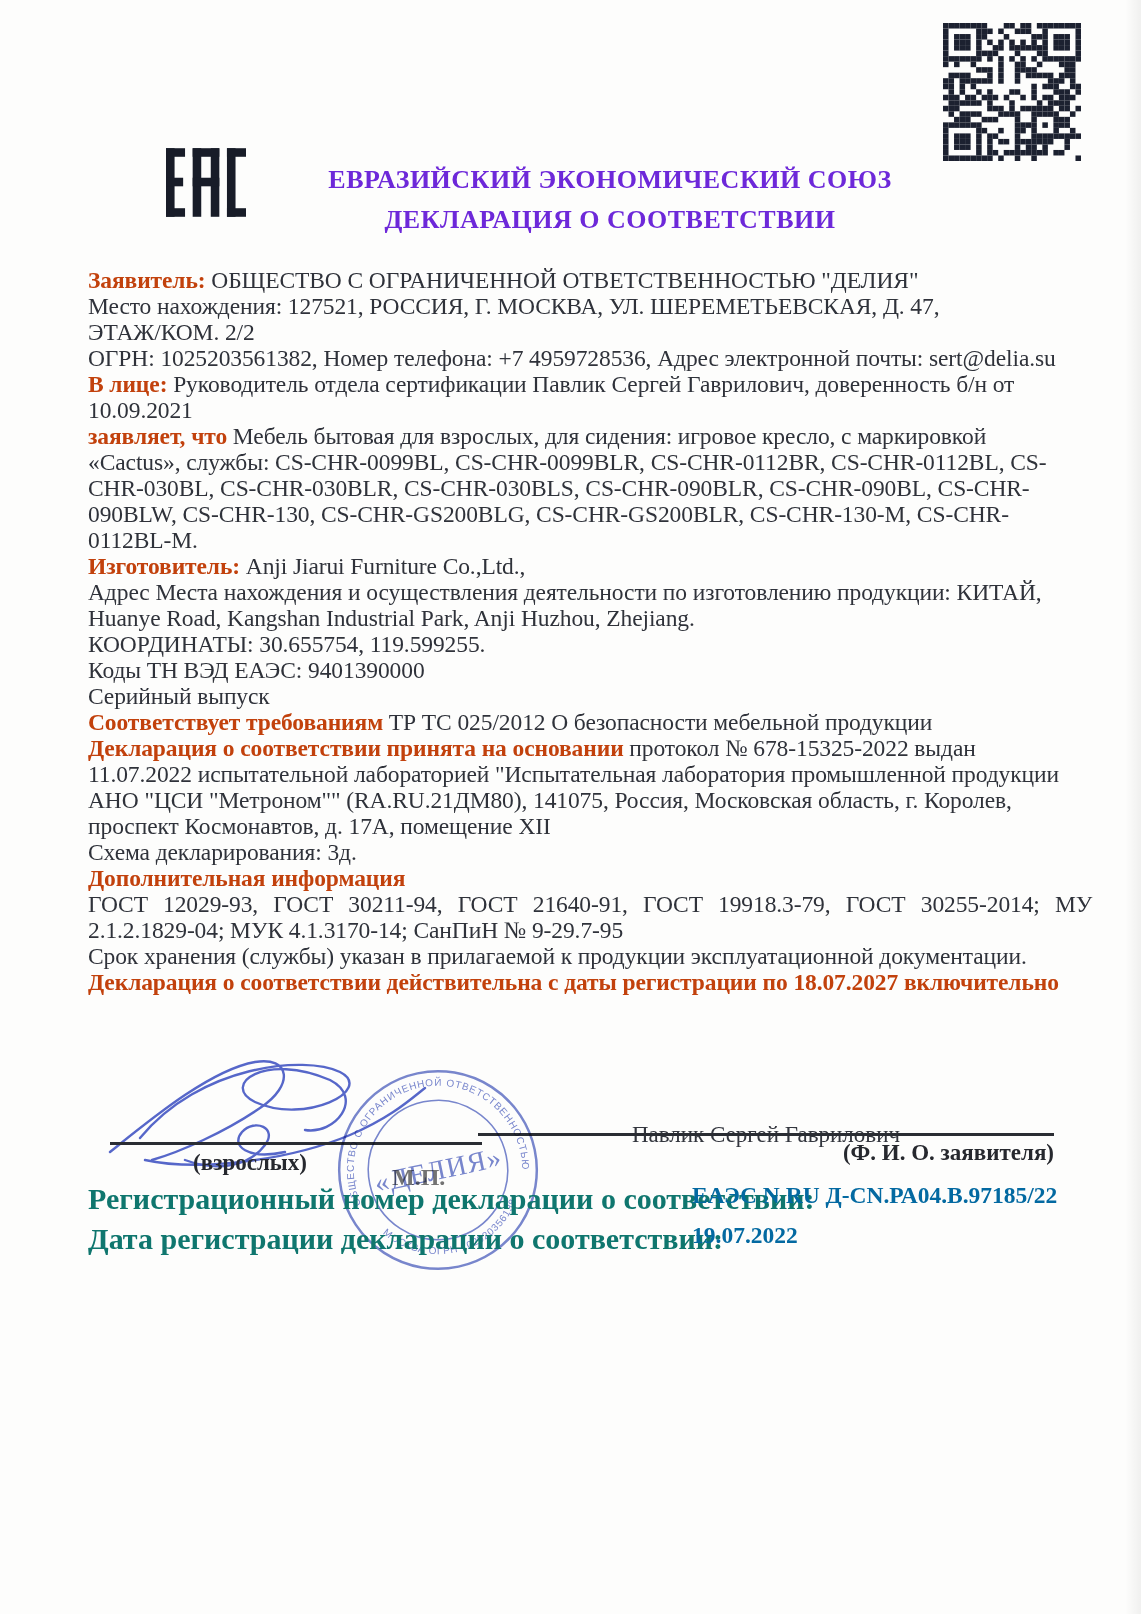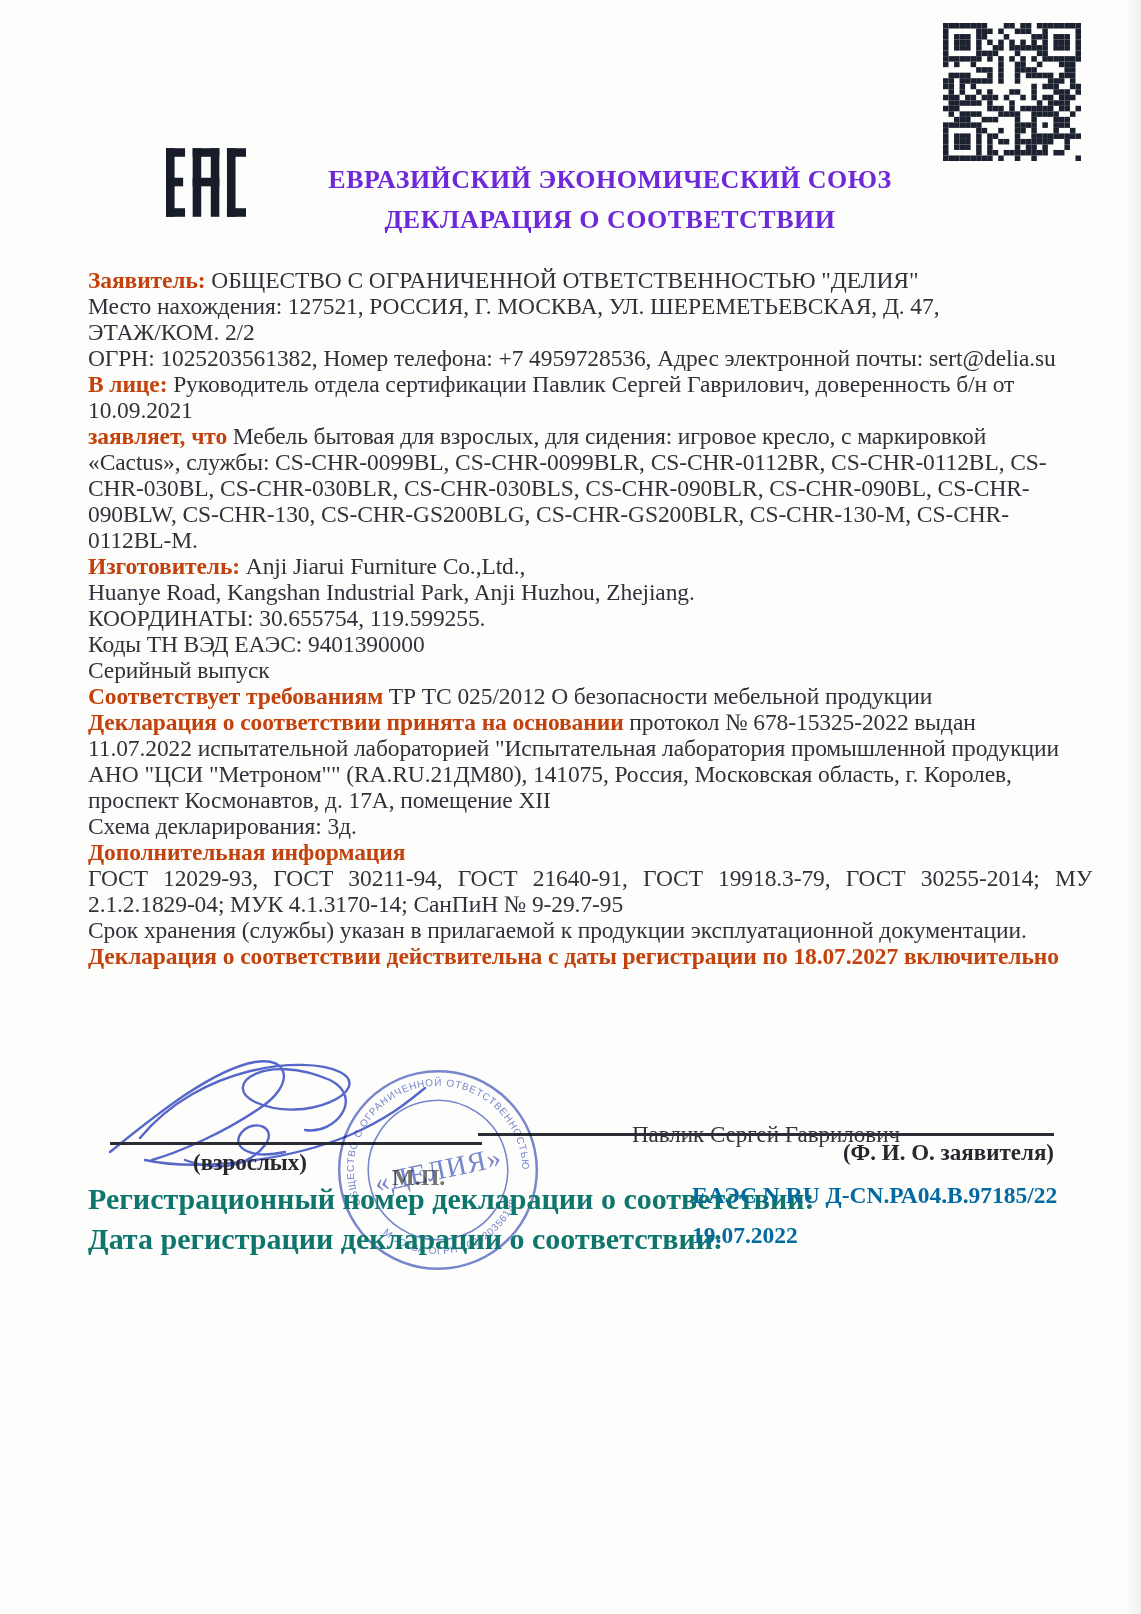--- a/index.html
+++ b/index.html
@@ -429,20 +429,21 @@
       <div class="bline"><span>ЭТАЖ/КОМ. 2/2</span></div>
       <div class="bline"><span>ОГРН: 1025203561382, Номер телефона: +7 4959728536, Адрес электронной почты: sert@delia.su</span></div>
       <div class="bline pt"><span class="b">В лице:</span><span> Руководитель отдела сертификации Павлик Сергей Гаврилович, доверенность б/н от</span></div>
       <div class="bline"><span>10.09.2021</span></div>
       <div class="bline pt"><span class="b">заявляет, что</span><span> Мебель бытовая для взрослых, для сидения: игровое кресло, с маркировкой</span></div>
       <div class="bline"><span>«Cactus», службы: CS-CHR-0099BL, CS-CHR-0099BLR, CS-CHR-0112BR, CS-CHR-0112BL, CS-</span></div>
       <div class="bline"><span>CHR-030BL, CS-CHR-030BLR, CS-CHR-030BLS, CS-CHR-090BLR, CS-CHR-090BL, CS-CHR-</span></div>
       <div class="bline"><span>090BLW, CS-CHR-130, CS-CHR-GS200BLG, CS-CHR-GS200BLR, CS-CHR-130-M, CS-CHR-</span></div>
       <div class="bline"><span>0112BL-M.</span></div>
       <div class="bline pt"><span class="b">Изготовитель:</span><span> Anji Jiarui Furniture Co.,Ltd.,</span></div>
+      <div class="bline"><span>Адрес Места нахождения и осуществления деятельности по изготовлению продукции: КИТАЙ,</span></div>
       <div class="bline"><span>Huanye Road, Kangshan Industrial Park, Anji Huzhou, Zhejiang.</span></div>
       <div class="bline"><span>КООРДИНАТЫ: 30.655754, 119.599255.</span></div>
       <div class="bline"><span>Коды ТН ВЭД ЕАЭС: 9401390000</span></div>
       <div class="bline"><span>Серийный выпуск</span></div>
       <div class="bline pt"><span class="b">Соответствует требованиям</span><span> ТР ТС 025/2012 О безопасности мебельной продукции</span></div>
       <div class="bline pt"><span class="b">Декларация о соответствии принята на основании</span><span> протокол № 678-15325-2022 выдан</span></div>
       <div class="bline"><span>11.07.2022 испытательной лабораторией "Испытательная лаборатория промышленной продукции</span></div>
       <div class="bline"><span>АНО "ЦСИ "Метроном"" (RA.RU.21ДМ80), 141075, Россия, Московская область, г. Королев,</span></div>
       <div class="bline"><span>проспект Космонавтов, д. 17А, помещение XII</span></div>
       <div class="bline"><span>Схема декларирования: 3д.</span></div>

